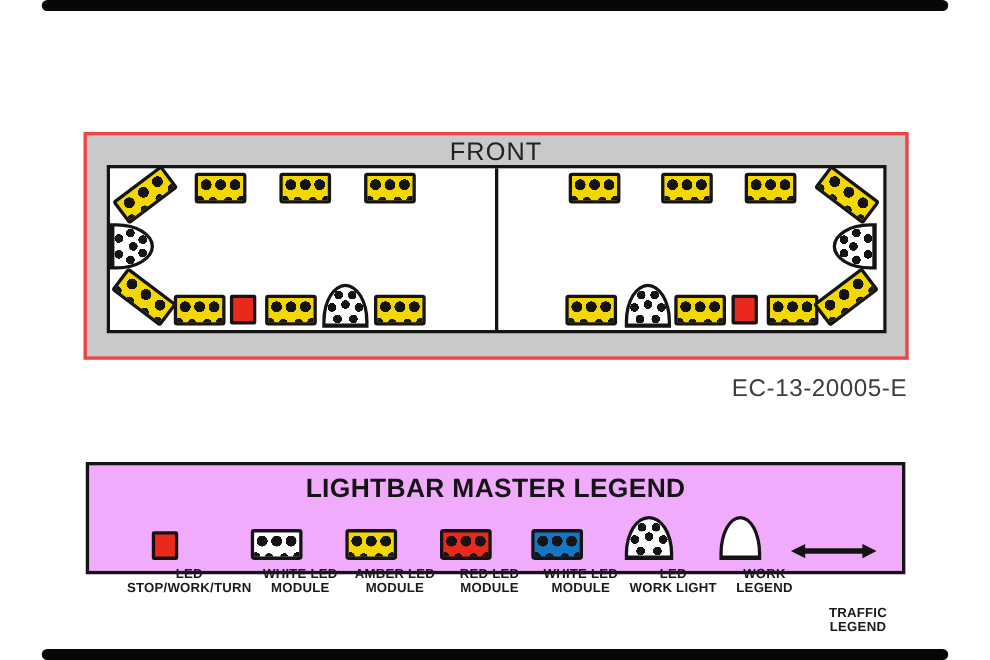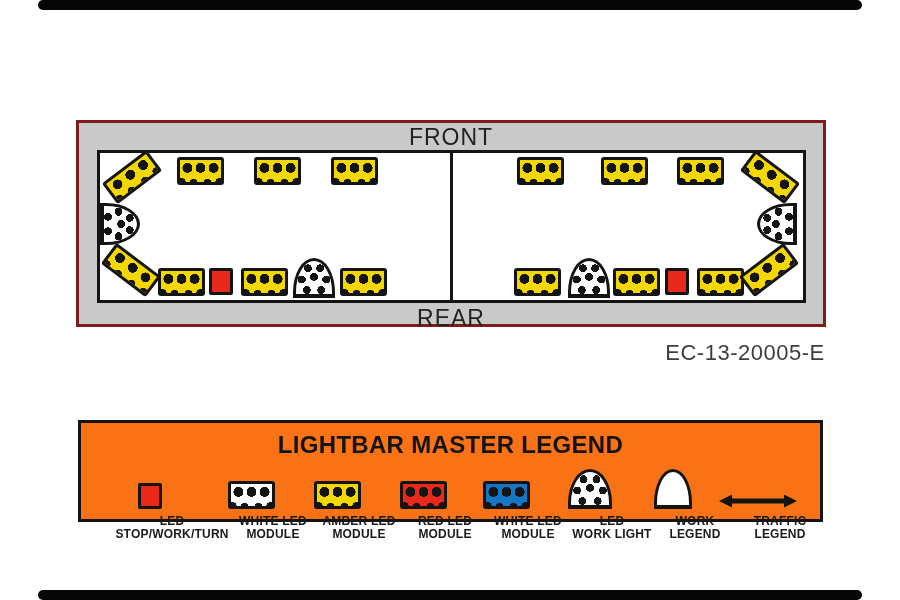--- a/index.html
+++ b/index.html
@@ -11,21 +11,21 @@
   .bar-black{
     position:absolute;left:38px;width:824px;height:10px;
     background:#070707;border-radius:5px;
   }
   #bar-top{top:0;}
   #bar-bottom{top:590px;}
 
   
   #diagram-box{
     position:absolute;left:76px;top:120px;width:750px;height:207px;
-    box-sizing:border-box;border:3px solid #7f1d1d;background:#c9c9c9;
+    box-sizing:border-box;border:3px solid #ef4444;background:#c9c9c9;
   }
   .band-label{
     position:absolute;left:0;right:0;text-align:center;
     font-size:23px;font-weight:400;color:#222;letter-spacing:1px;
   }
   #front-label{top:1px;}
   #rear-label{top:182px;}
   #inner-box{
     position:absolute;left:18px;top:27px;width:709px;height:153px;
     box-sizing:border-box;border:3px solid #141414;background:#ffffff;
@@ -72,21 +72,21 @@
 
   
   #part-number{
     position:absolute;left:640px;top:340px;width:210px;
     text-align:center;font-size:22px;color:#3d3d3d;letter-spacing:0.5px;
   }
 
   
   #legend-box{
     position:absolute;left:78px;top:420px;width:745px;height:102px;
-    box-sizing:border-box;border:3px solid #141414;background:#f97316;
+    box-sizing:border-box;border:3px solid #141414;background:#f0abfc;
   }
   #legend-title{
     position:absolute;left:0;right:0;top:8px;text-align:center;
     font-size:24px;font-weight:700;color:#141414;letter-spacing:0.3px;
   }
   .legend-item{
     position:absolute;top:42px;width:130px;
     display:flex;flex-direction:column;align-items:center;
   }
   .legend-icon-holder{
@@ -104,21 +104,20 @@
 <body>
 
 <div class="bar-black" id="bar-top"></div>
 <div class="bar-black" id="bar-bottom"></div>
 
 <div id="diagram-box">
   <div class="band-label" id="front-label">FRONT</div>
   <div id="inner-box">
     <div id="divider"></div>
   </div>
-  <div class="band-label" id="rear-label">REAR</div>
 </div>
 
 <div id="modules-layer">
     <div class="mod" style="background-color: rgb(243, 216, 0); width: 56px; height: 26px; position: absolute; left: 104px; top: 164px; transform: rotate(-37deg);"></div>
     <div class="mod" style="background-color: rgb(243, 216, 0); width: 47px; height: 28px; position: absolute; left: 177px; top: 157px;"></div>
     <div class="mod" style="background-color: rgb(243, 216, 0); width: 47px; height: 28px; position: absolute; left: 254px; top: 157px;"></div>
     <div class="mod" style="background-color: rgb(243, 216, 0); width: 47px; height: 28px; position: absolute; left: 331px; top: 157px;"></div>
     <div class="mod" style="background-color: rgb(243, 216, 0); width: 47px; height: 28px; position: absolute; left: 517px; top: 157px;"></div>
     <div class="mod" style="background-color: rgb(243, 216, 0); width: 47px; height: 28px; position: absolute; left: 601px; top: 157px;"></div>
     <div class="mod" style="background-color: rgb(243, 216, 0); width: 47px; height: 28px; position: absolute; left: 677px; top: 157px;"></div>
@@ -200,21 +199,21 @@
       </div>
       <div class="legend-item" style="left: 527px;">
         <div class="legend-icon-holder">
           <div class="dome plain" style="width: 38px; height: 40px;"></div>
         </div>
         <div class="legend-label">
           <div>WORK</div>
           <div>LEGEND</div>
         </div>
       </div>
-      <div class="legend-item" style="left: 612px;">
+      <div class="legend-item" style="left: 612px; gap: 36px;">
         <div class="legend-icon-holder">
           <span style="display: inline-block; line-height: 0;"><svg width="78" height="16" viewBox="0 0 78 16">
               <path d="M0 8 L13 1.5 L13 5.5 L65 5.5 L65 1.5 L78 8 L65 14.5 L65 10.5 L13 10.5 L13 14.5 Z" fill="#141414"></path>
             </svg></span>
         </div>
         <div class="legend-label">
           <div>TRAFFIC</div>
           <div>LEGEND</div>
         </div>
       </div>

